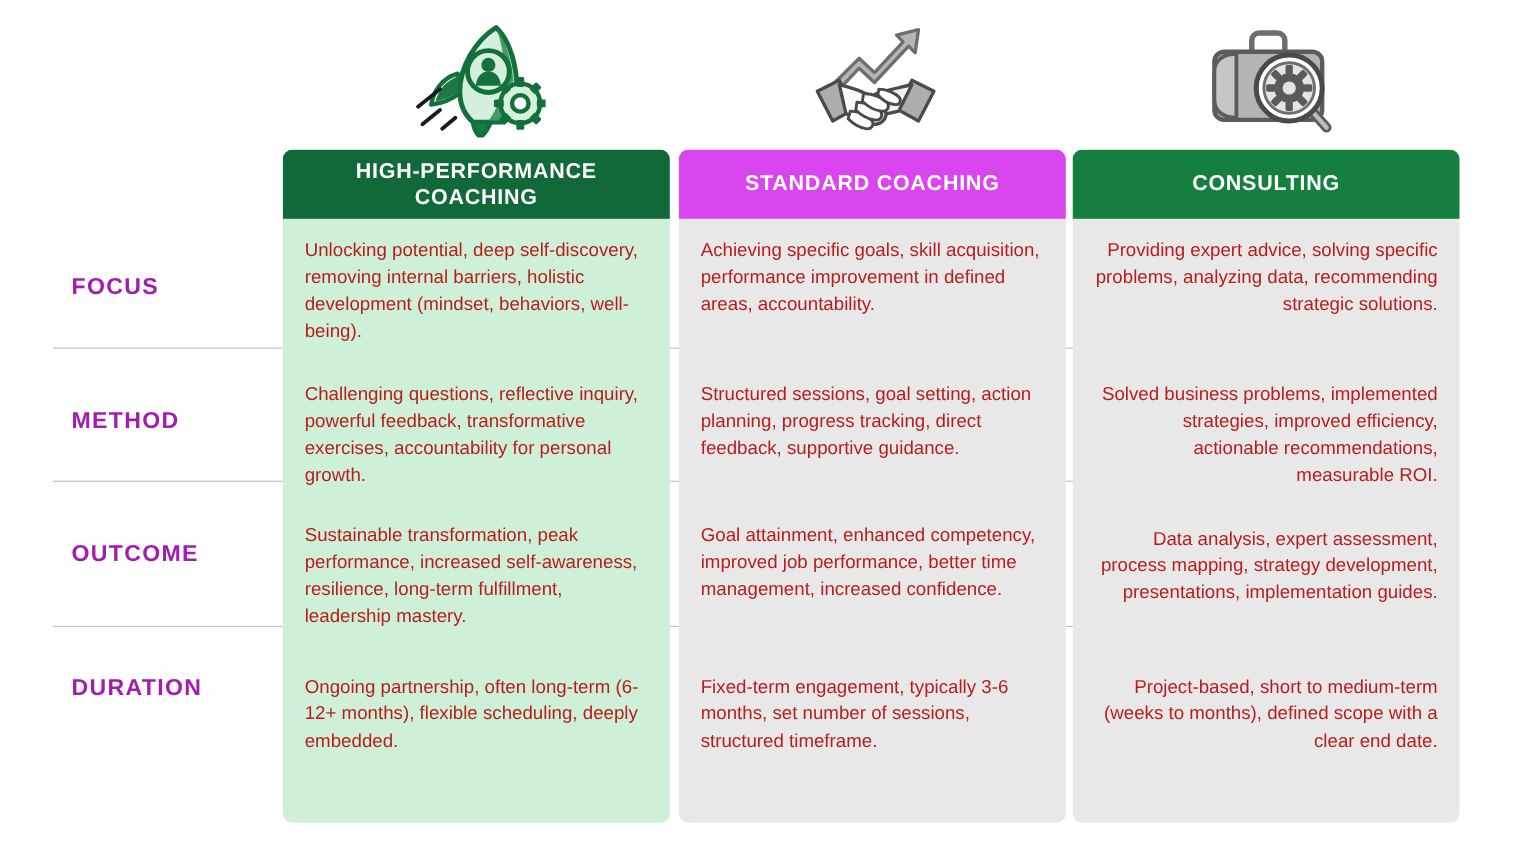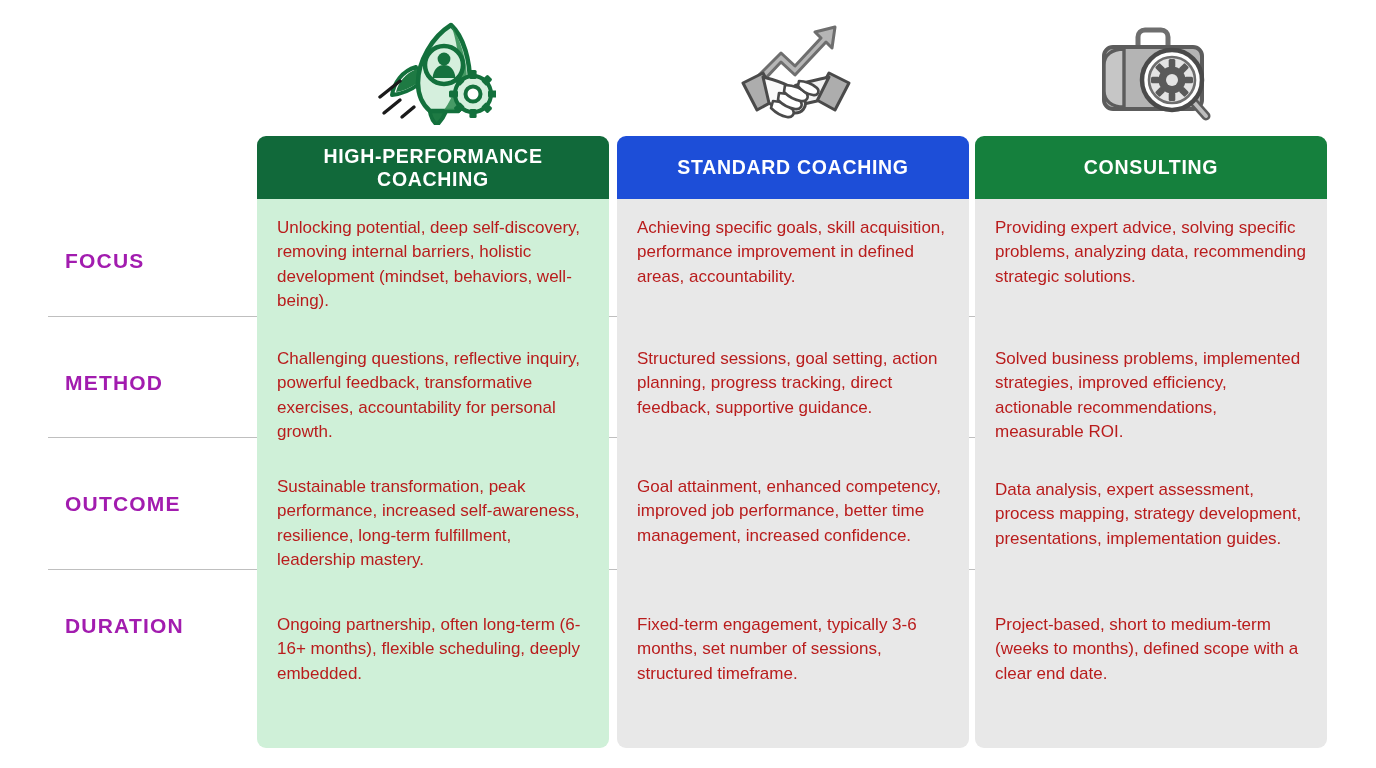--- a/index.html
+++ b/index.html
@@ -52,27 +52,27 @@
     justify-content: center;
     text-align: center;
     padding: 0 16px;
     color: #ffffff;
     font-size: 19.5px;
     font-weight: bold;
     letter-spacing: 0.7px;
     line-height: 1.17;
   }
   #col-hpc  .col-head { background: #11693A; align-items: center; }
-  #col-sc   .col-head { background: #1d4ed8; }
+  #col-sc   .col-head { background: #d946ef; }
   #col-cons .col-head { background: #15803d; }
 
   .col-body { display: block; }
   #col-hpc  .col-body { background: #CFF0D8; }
   #col-sc   .col-body { background: #E8E8E8; }
-  #col-cons .col-body { background: #E8E8E8; }
+  #col-cons .col-body { background: #E8E8E8; text-align: right; }
 
   .cell {
     padding: 17px 20px 0 20px;
     font-size: 17px;
     line-height: 1.43;
     color: #b91c1c;
     overflow: hidden;
   }
   .cell.r0 { height: 131px; }
   .cell.r1 { height: 128px; }
@@ -223,21 +223,21 @@
     <div class="col-head">
       <span>
         <span>HIGH-PERFORMANCE</span><br>
         <span>COACHING</span>
       </span>
     </div>
     <div class="col-body">
       <div class="cell r0">Unlocking potential, deep self-discovery, removing internal barriers, holistic development (mindset, behaviors, well-being).</div>
       <div class="cell r1">Challenging questions, reflective inquiry, powerful feedback, transformative exercises, accountability for personal growth.</div>
       <div class="cell r2">Sustainable transformation, peak performance, increased self-awareness, resilience, long-term fulfillment, leadership mastery.</div>
-      <div class="cell r3">Ongoing partnership, often long-term (6-16+ months), flexible scheduling, deeply embedded.</div>
+      <div class="cell r3">Ongoing partnership, often long-term (6-12+ months), flexible scheduling, deeply embedded.</div>
     </div>
   </div>
 
   <div class="column" id="col-sc">
     <div class="col-head">STANDARD COACHING</div>
     <div class="col-body">
       <div class="cell r0">Achieving specific goals, skill acquisition, performance improvement in defined areas, accountability.</div>
       <div class="cell r1">Structured sessions, goal setting, action planning, progress tracking, direct feedback, supportive guidance.</div>
       <div class="cell r2">Goal attainment, enhanced competency, improved job performance, better time management, increased confidence.</div>
       <div class="cell r3">Fixed-term engagement, typically 3-6 months, set number of sessions, structured timeframe.</div>

